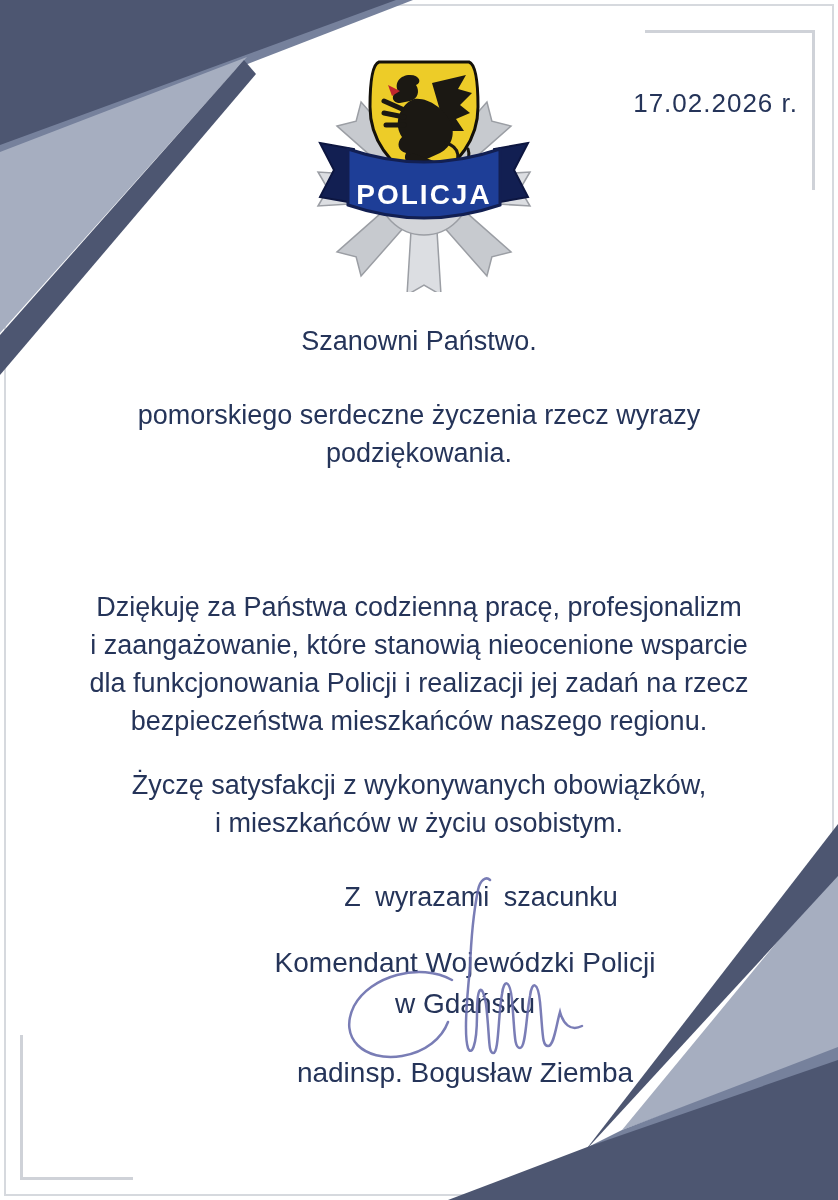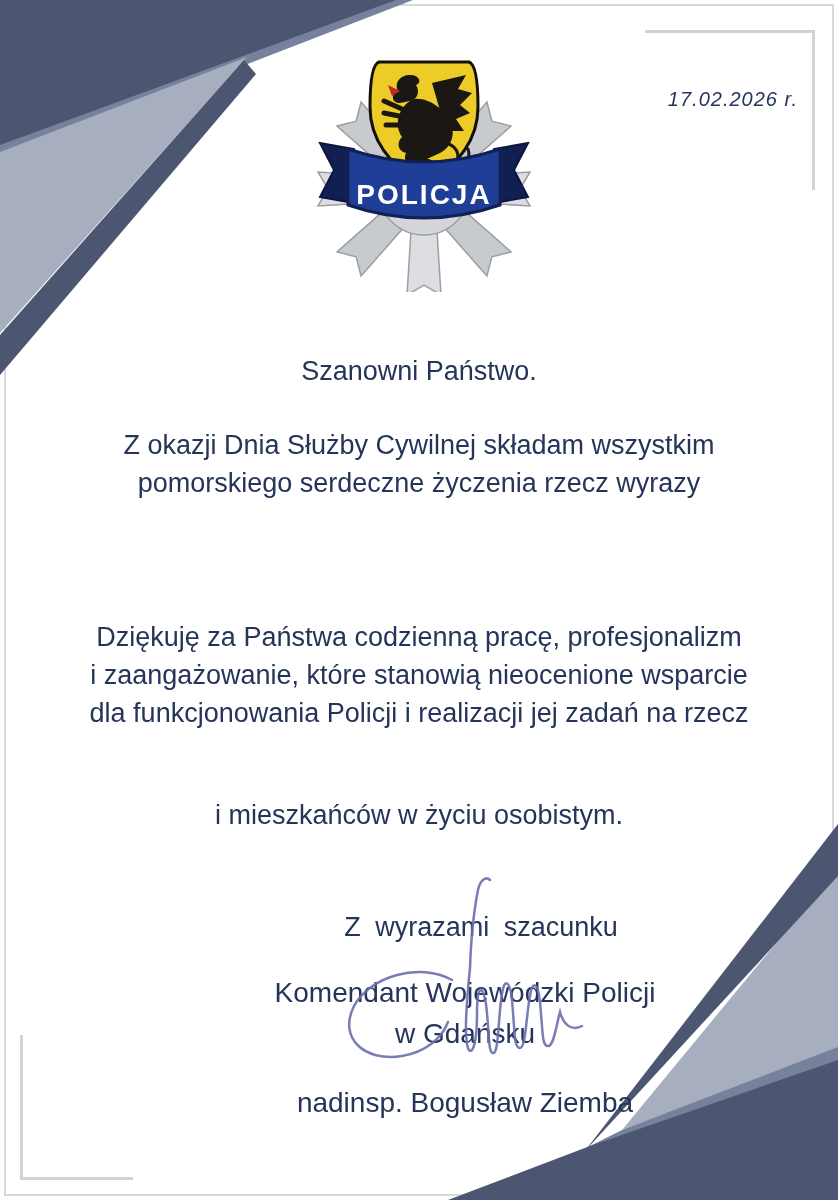--- a/index.html
+++ b/index.html
@@ -12,22 +12,22 @@
   .frame{position:absolute;inset:4px;border:2px solid var(--frame-gray,#d6d9de);z-index:0;}
   .deco{position:absolute;z-index:1;display:block;}
   .deco-tl{left:0;top:0;width:420px;height:390px;}
   .deco-br{right:0;bottom:0;width:420px;height:420px;}
   .bracket{position:absolute;z-index:1;}
   .bracket-tr{left:645px;top:30px;width:167px;height:157px;
     border-top:3px solid #cfd2d8;border-right:3px solid #cfd2d8;}
   .bracket-bl{left:20px;top:1035px;width:110px;height:142px;
     border-left:3px solid #cfd2d8;border-bottom:3px solid #cfd2d8;}
   .emblem{position:absolute;left:314px;top:57px;width:220px;height:235px;z-index:2;}
-  .date{position:absolute;top:88px;right:40px;font-size:20px;letter-spacing:1px;z-index:2;font-style:italic;}
-  .tblock{position:absolute;width:100%;text-align:center;font-size:27px;line-height:38px;z-index:2;margin-top:30px;}
+  .date{position:absolute;top:88px;right:40px;font-size:26px;letter-spacing:1px;z-index:2;}
+  .tblock{position:absolute;width:100%;text-align:center;font-size:27px;line-height:38px;z-index:2;}
   .greeting{top:322px;}
   .para1{top:396px;}
   .para2{top:588px;}
   .para3{top:766px;}
   .closing{top:878px;left:62px;word-spacing:7px;}
   .sig-title{top:942px;left:46px;line-height:41px;font-size:28px;}
   .sig-name{top:1054px;left:46px;font-size:28px;}
   .signature-svg{position:absolute;left:330px;top:876px;width:280px;height:210px;z-index:3;}
 </style>
 </head>
@@ -99,31 +99,33 @@
       <path d="M34,92 Q110,118 186,92 L186,148 Q110,174 34,148 Z" style="fill:var(--banner-blue);stroke:var(--banner-navy);stroke-width:3"></path>
       <text x="110" y="147" text-anchor="middle" style="fill:#ffffff;font-family:'Liberation Sans',sans-serif;font-weight:bold;font-size:28px;letter-spacing:2px">POLICJA</text>
     </g>
   </svg>
 
   <div class="date">17.02.2026 r.</div>
 
   <div class="tblock greeting">Szanowni Państwo.</div>
 
   <div class="tblock para1">
-    <div>Z okazji Dnia Służby Cywilnej składam wszystkim</div>
     <div>pomorskiego serdeczne życzenia rzecz wyrazy</div>
+    <div>podziękowania.</div>
   </div>
 
   <div class="tblock para2">
     <div>Dziękuję za Państwa codzienną pracę, profesjonalizm</div>
     <div>i zaangażowanie, które stanowią nieocenione wsparcie</div>
     <div>dla funkcjonowania Policji i realizacji jej zadań na rzecz</div>
+    <div>bezpieczeństwa mieszkańców naszego regionu.</div>
   </div>
 
   <div class="tblock para3">
+    <div>Życzę satysfakcji z wykonywanych obowiązków,</div>
     <div>i mieszkańców w życiu osobistym.</div>
   </div>
 
   <div class="tblock closing">Z wyrazami szacunku</div>
 
   <div class="tblock sig-title">
     <div>Komendant Wojewódzki Policji</div>
     <div>w Gdańsku</div>
   </div>
 

